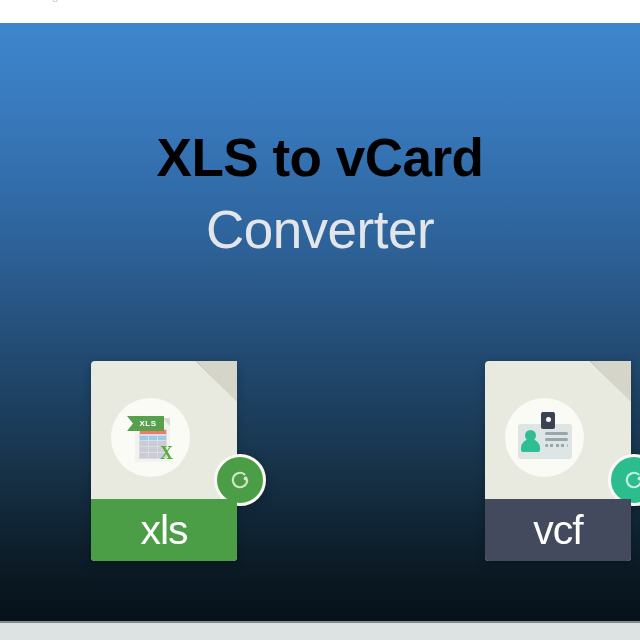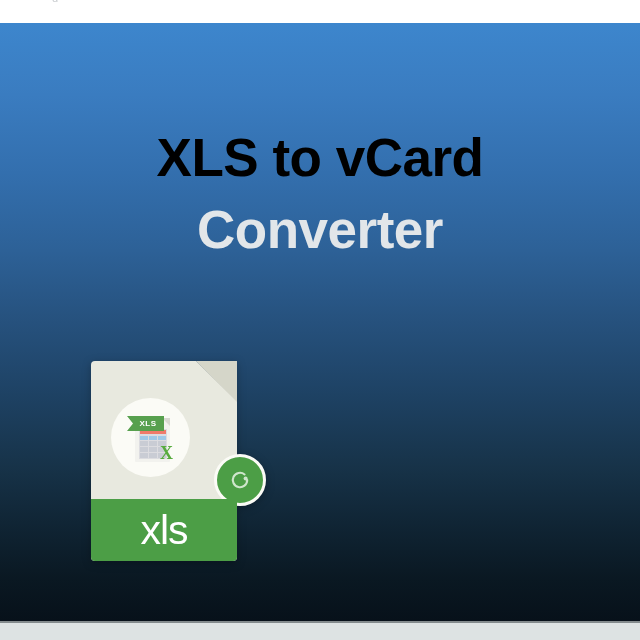--- a/index.html
+++ b/index.html
@@ -78,21 +78,21 @@
     display: block;
     font-size: 53px;
     font-weight: bold;
     color: #000000;
     letter-spacing: -0.5px;
     line-height: 62px;
   }
   .headline .line2 {
     display: block;
     font-size: 53px;
-    font-weight: bold;
+    font-weight: normal;
     color: #e2e6e9;
     letter-spacing: -0.5px;
     line-height: 62px;
     margin-top: 10px;
   }
 
   
   .icons-row {
     position: absolute;
     left: 0;
@@ -383,20 +383,47 @@
         <div class="refresh-badge left">
           <svg width="26" height="26" viewBox="0 0 26 26">
             <path d="M20.2 13a7.2 7.2 0 1 1-2.6-5.55" fill="none" stroke="#cfe6cc" stroke-width="2.1" stroke-linecap="round"></path>
             <circle cx="18.6" cy="11.6" r="2.0" fill="#cfe6cc"></circle>
           </svg>
         </div>
 
         <div class="file-label">xls</div>
       </div>
 
+      <div class="file-card right">
+        <div class="file-body"></div>
+        <div class="file-fold"></div>
+
+        <div class="glyph-plate">
+          <div class="vcf-glyph">
+            <div class="vcf-card"></div>
+            <div class="vcf-badge"></div>
+            <div class="vcf-person-head"></div>
+            <div class="vcf-person-body"></div>
+            <div class="vcf-lines">
+              <span class="l1"></span>
+                <span class="l2"></span>
+                <span class="l3"></span>
+            </div>
+          </div>
+        </div>
+
+        <div class="refresh-badge right">
+          <svg width="26" height="26" viewBox="0 0 26 26">
+            <path d="M20.2 13a7.2 7.2 0 1 1-2.6-5.55" fill="none" stroke="#c8efe2" stroke-width="2.1" stroke-linecap="round"></path>
+            <circle cx="18.6" cy="11.6" r="2.0" fill="#c8efe2"></circle>
+          </svg>
+        </div>
+
+        <div class="file-label">vcf</div>
+      </div>
 
     </div>
   </div>
 
   <div class="footer-rule"></div>
   <div class="footer"></div>
 
 </div>
 
 </body></html>

